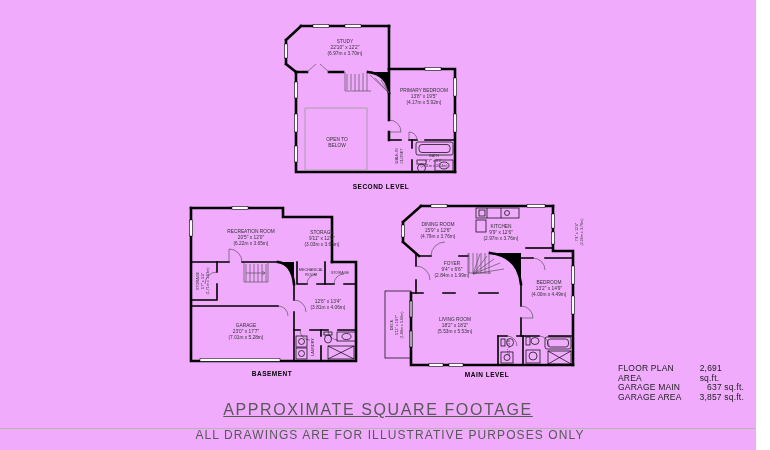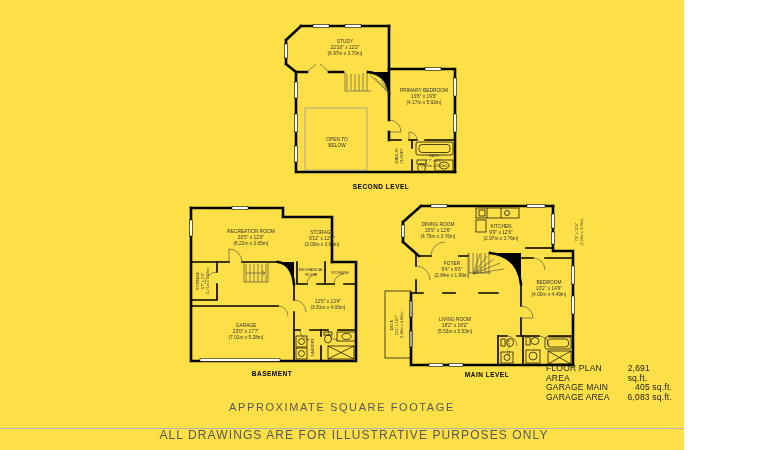--- a/index.html
+++ b/index.html
@@ -1,32 +1,32 @@
 <!DOCTYPE html>
 <html><head>
 <meta charset="utf-8">
 <style>
   html,body{margin:0;padding:0;background:#fff;}
-  #page{position:relative;width:684px;height:450px;background:#fde047;overflow:hidden;
+  #page{position:relative;width:756px;height:450px;background:#f0abfc;overflow:hidden;
         font-family:"Liberation Sans","DejaVu Sans",sans-serif;color:#222;}
   .plan{position:absolute;}
   .plan svg{position:absolute;left:0;top:0;}
   .lbl{position:absolute;transform:translate(-50%,-50%) scale(0.8);transform-origin:center;
        font-size:6px;line-height:1.3;color:#333;text-align:center;white-space:nowrap;}
   .lbl span{display:block;}
   .lbl.vert{transform:translate(-50%,-50%) rotate(-90deg) scale(0.8);}
   .lbl.xs{transform:translate(-50%,-50%) scale(0.62);}
   .lbl.vert.xs{transform:translate(-50%,-50%) rotate(-90deg) scale(0.62);}
   .plan-caption{position:absolute;transform:translateX(-50%);font-size:6.5px;font-weight:bold;
        letter-spacing:.5px;color:#000;white-space:nowrap;}
   .area-table{position:absolute;top:364px;right:12px;width:126px;font-size:8.5px;
        line-height:9.6px;color:#222;letter-spacing:.2px;}
   .area-row{display:flex;justify-content:space-between;}
   .notes{position:absolute;left:0;right:0;text-align:center;color:#585858;}
-  .note1{top:401px;font-size:11px;letter-spacing:1.6px;}
+  .note1{top:401px;font-size:16px;letter-spacing:1.6px;text-decoration:underline;}
   .note2{top:428px;font-size:12px;letter-spacing:1.1px;padding-left:24px;}
   .divider{position:absolute;top:428px;left:0;width:770px;border-top:1px solid #b5b5b5;height:0;}
   .address{position:absolute;left:8px;top:432px;font-size:13px;letter-spacing:.8px;color:#161616;}
   .w{stroke:#000;stroke-width:2.6;fill:none;stroke-linecap:square;}
   .wi{stroke:#000;stroke-width:1.6;fill:none;stroke-linecap:square;}
   .t{stroke:#000;stroke-width:.7;fill:none;}
   .s{stroke:#444;stroke-width:.6;fill:none;}
   .win{fill:#fff;stroke:#000;stroke-width:.5;}
   .gray{stroke:#999;stroke-width:.8;fill:none;}
   .blk{fill:#000;stroke:none;}
@@ -310,25 +310,25 @@
   </div>
   <div class="plan-caption" style="left:487px;top:371px;">MAIN LEVEL</div>
 
   <div class="area-table">
     <div class="area-row">
       <span>FLOOR PLAN AREA</span>
       <span>2,691 sq.ft.</span>
     </div>
     <div class="area-row">
       <span>GARAGE MAIN</span>
-      <span>405 sq.ft.</span>
+      <span>637 sq.ft.</span>
     </div>
     <div class="area-row">
       <span>GARAGE AREA</span>
-      <span>6,083 sq.ft.</span>
+      <span>3,857 sq.ft.</span>
     </div>
   </div>
 
   <div class="notes note1">APPROXIMATE SQUARE FOOTAGE</div>
   <div class="notes note2">ALL DRAWINGS ARE FOR ILLUSTRATIVE PURPOSES ONLY</div>
 
   <div class="divider"></div>
 
 
 </div>

